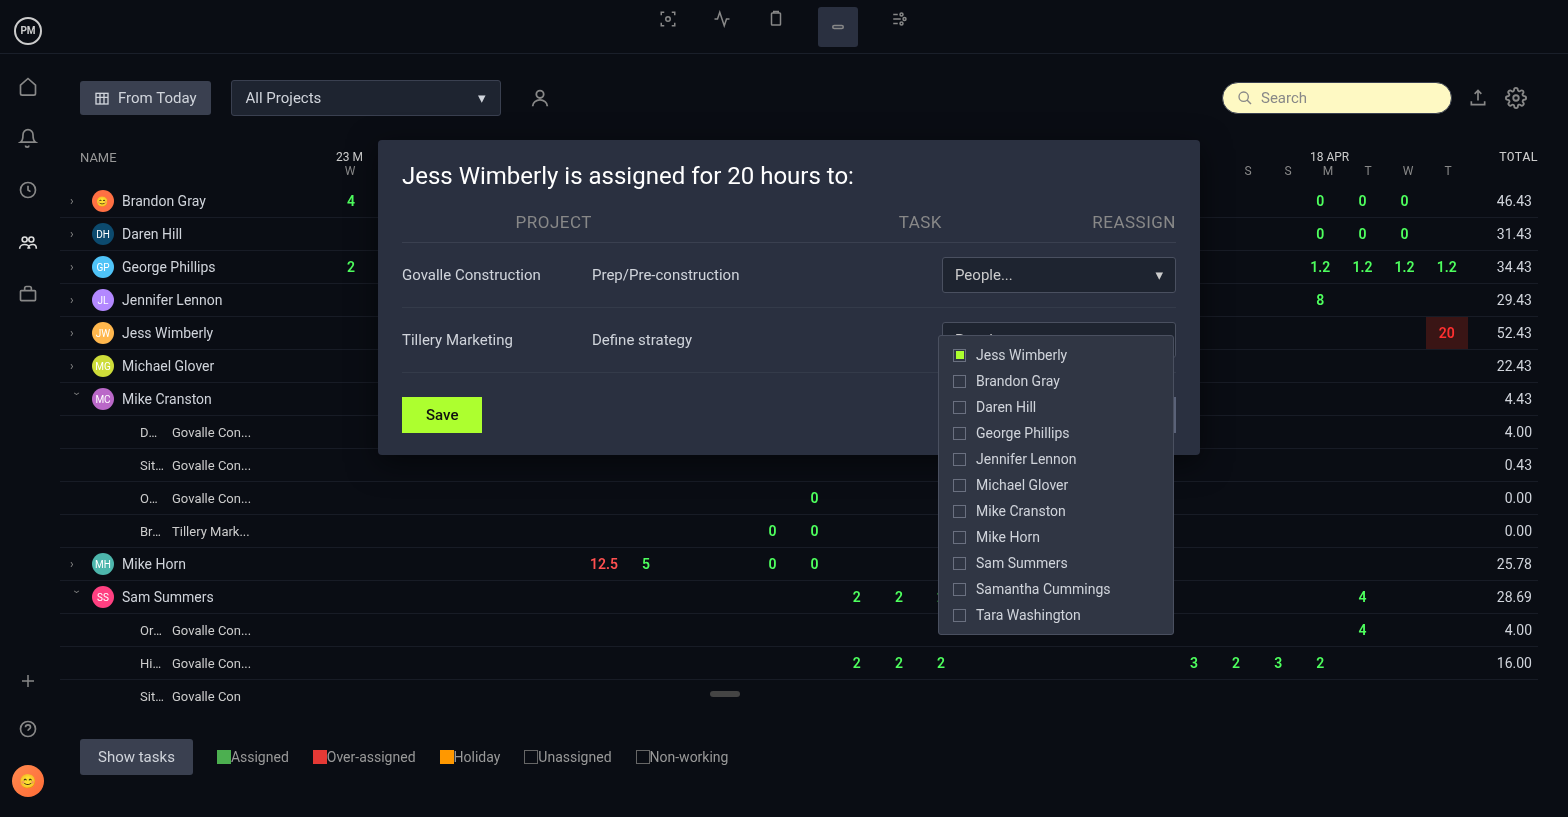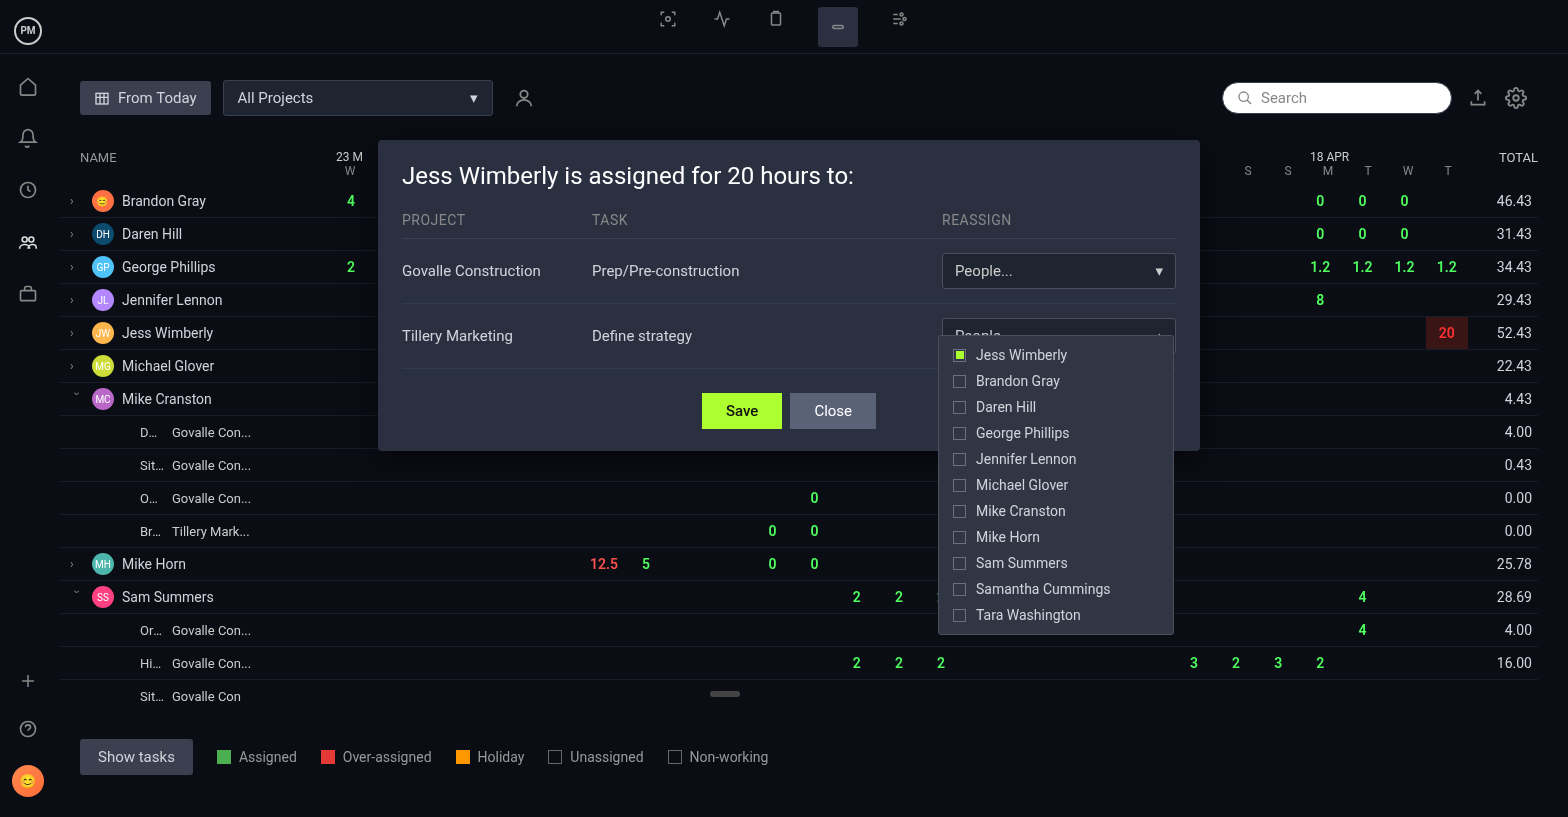--- a/index.html
+++ b/index.html
@@ -14,35 +14,35 @@
 .top-icon.active { background: #2a3040; border-radius: 3px; padding: 8px; width: 40px; height: 40px; }
 
 
 .sidebar { position: absolute; left: 0; top: 54px; bottom: 0; width: 56px; background: #0a0d14; display: flex; flex-direction: column; align-items: center; padding-top: 20px; gap: 28px; }
 .sidebar-icon { width: 24px; height: 24px; color: #888; cursor: pointer; display: flex; align-items: center; justify-content: center; }
 .sidebar-icon.active { color: #ddd; }
 .sidebar-bottom { margin-top: auto; display: flex; flex-direction: column; align-items: center; gap: 24px; padding-bottom: 20px; }
 .avatar-user { width: 32px; height: 32px; border-radius: 50%; background: linear-gradient(135deg, #ff8a50, #ff6b35); display: flex; align-items: center; justify-content: center; font-size: 14px; }
 
 
-.toolbar { position: absolute; left: 80px; top: 78px; right: 40px; height: 40px; display: flex; align-items: center; gap: 12px; }
+.toolbar { position: absolute; left: 80px; top: 78px; right: 40px; height: 40px; display: flex; align-items: center; gap: 20px; }
 .btn-from { background: #3a4050; padding: 8px 14px; border-radius: 3px; display: flex; align-items: center; gap: 8px; cursor: pointer; color: #d0d4db; font-size: 15px; }
 .btn-select { background: #1e2430; border: 1px solid #3a4050; padding: 8px 14px; border-radius: 3px; display: flex; align-items: center; justify-content: space-between; width: 270px; cursor: pointer; color: #d0d4db; font-size: 15px; }
 .toolbar-person { color: #888; margin-left: 8px; }
 .toolbar-right { margin-left: auto; display: flex; align-items: center; gap: 14px; }
-.search-box { background: #ffffff; border: 1px solid #3a4050; border-radius: 20px; padding: 6px 14px; display: flex; align-items: center; gap: 8px; width: 230px; color: #888; font-size: 15px; }
+.search-box { background: #fef9c3; border: 1px solid #3a4050; border-radius: 20px; padding: 6px 14px; display: flex; align-items: center; gap: 8px; width: 230px; color: #888; font-size: 15px; }
 
 
 .grid-header { position: absolute; left: 70px; top: 150px; right: 30px; display: flex; height: 40px; }
 .name-col { width: 260px; color: #999; font-size: 13px; padding-left: 10px; display: flex; align-items: start; }
 .date-area { flex: 1; display: flex; }
 .date-label { color: #ccc; font-size: 12px; text-align: left; padding-left: 6px; }
 .day-row { display: flex; }
 .day-cell { flex: 1; text-align: center; color: #888; font-size: 12px; }
-.total-col { width: 70px; text-align: right; color: #ccc; font-size: 13px; }
+.total-col { width: 70px; text-align: right; color: #ccc; font-size: 13px; font-family: Liberation Mono, monospace; }
 
 
 .grid-body { position: absolute; left: 60px; top: 185px; right: 30px; bottom: 110px; overflow: hidden; }
 .grid-row { display: flex; height: 33px; align-items: center; border-bottom: 1px solid #181c26; }
 .row-name { width: 270px; display: flex; align-items: center; gap: 8px; padding-left: 10px; }
 .chevron { width: 14px; color: #888; font-size: 12px; cursor: pointer; }
 .chevron.down { transform: rotate(90deg); }
 .avatar { width: 22px; height: 22px; border-radius: 50%; display: flex; align-items: center; justify-content: center; font-size: 10px; color: white; flex-shrink: 0; }
 .person-name { font-size: 14px; color: #d0d4db; }
 .subtask-name { width: 94px; padding-left: 70px; font-size: 13px; color: #ccc; white-space: nowrap; overflow: hidden; text-overflow: ellipsis; }
@@ -51,40 +51,40 @@
 .cell { flex: 1; text-align: center; font-size: 14px; font-weight: 600; height: 32px; line-height: 32px; }
 .cell.green { color: #4eff5e; }
 .cell.red { color: #ff3030; background: #3a1515; }
 .cell.redtxt { color: #ff5050; }
 .row-total { width: 70px; text-align: right; font-size: 14px; color: #d0d4db; padding-right: 6px; }
 
 
 .modal { position: absolute; left: 378px; top: 140px; width: 822px; background: #2a3040; border-radius: 4px; padding: 22px 24px; z-index: 100; box-shadow: 0 8px 30px rgba(0,0,0,0.5); }
 .modal-title { font-size: 24px; color: #fff; margin-bottom: 22px; }
 .modal-table { width: 100%; }
-.modal-head { display: flex; color: #888; font-size: 14px; padding-bottom: 10px; border-bottom: 1px solid #3a4050; letter-spacing: 0.5px; }
+.modal-head { display: flex; color: #888; font-size: 17px; padding-bottom: 10px; border-bottom: 1px solid #3a4050; letter-spacing: 0.5px; text-align: right; }
 .modal-row { display: flex; align-items: center; padding: 14px 0; border-bottom: 1px solid #343b4a; font-size: 15px; color: #d0d4db; }
 .col-proj { width: 190px; }
 .col-task { width: 350px; }
 .col-reassign { flex: 1; }
 .people-select { background: #1e2430; border: 1px solid #4a5060; border-radius: 3px; padding: 8px 12px; display: flex; justify-content: space-between; align-items: center; cursor: pointer; color: #ccc; font-size: 15px; }
-.modal-actions { display: flex; gap: 8px; justify-content: center; margin-top: 24px; }
+.modal-actions { display: flex; gap: 8px; justify-content: space-between; margin-top: 24px; }
 .btn-save { background: #adff2f; color: #111; padding: 9px 24px; border: none; font-size: 15px; cursor: pointer; font-weight: 500; }
 .btn-close { background: #5a6278; color: #fff; padding: 9px 24px; border: none; font-size: 15px; cursor: pointer; }
 
 
 .dropdown { position: absolute; left: 938px; top: 335px; width: 236px; background: #303644; border: 1px solid #4a5060; border-radius: 3px; z-index: 110; padding: 6px 0; }
 .dropdown-item { display: flex; align-items: center; gap: 10px; padding: 5px 14px; font-size: 14px; color: #d0d4db; cursor: pointer; }
 .checkbox { width: 13px; height: 13px; border: 1px solid #6a7080; display: flex; align-items: center; justify-content: center; }
 .checkbox.checked::after { content: ''; width: 8px; height: 8px; background: #adff2f; }
 
 
 .footer { position: absolute; left: 80px; right: 40px; bottom: 42px; display: flex; align-items: center; gap: 24px; }
 .btn-show { background: #3a4050; padding: 9px 18px; border-radius: 3px; color: #d0d4db; cursor: pointer; font-size: 15px; }
-.legend { display: flex; align-items: center; gap: 8px; font-size: 14px; color: #999; }
+.legend { display: flex; align-items: center; font-size: 14px; color: #999; }
 .legend-box { width: 14px; height: 14px; }
 
 
 .scroll-thumb { position: absolute; left: 710px; bottom: 120px; width: 30px; height: 6px; background: #444; border-radius: 3px; }
 
 svg { display: block; }
 </style>
 </head>
 <body>
 

